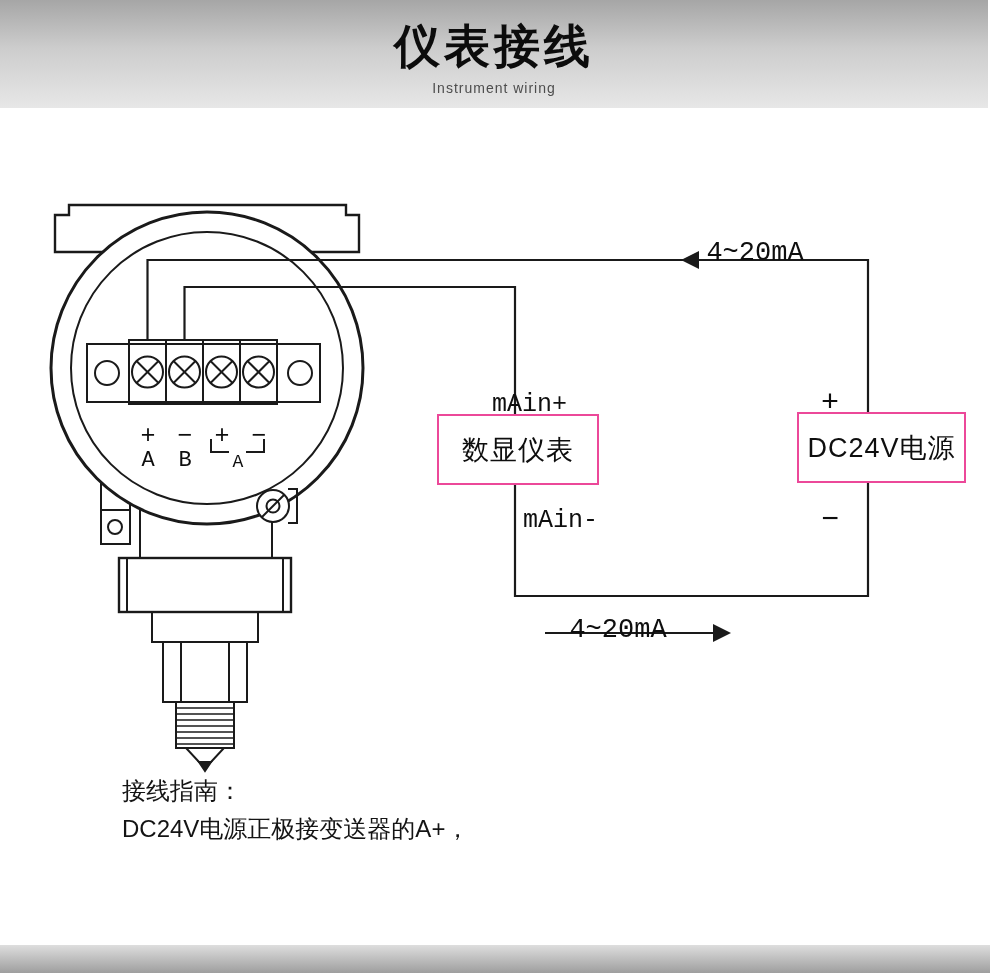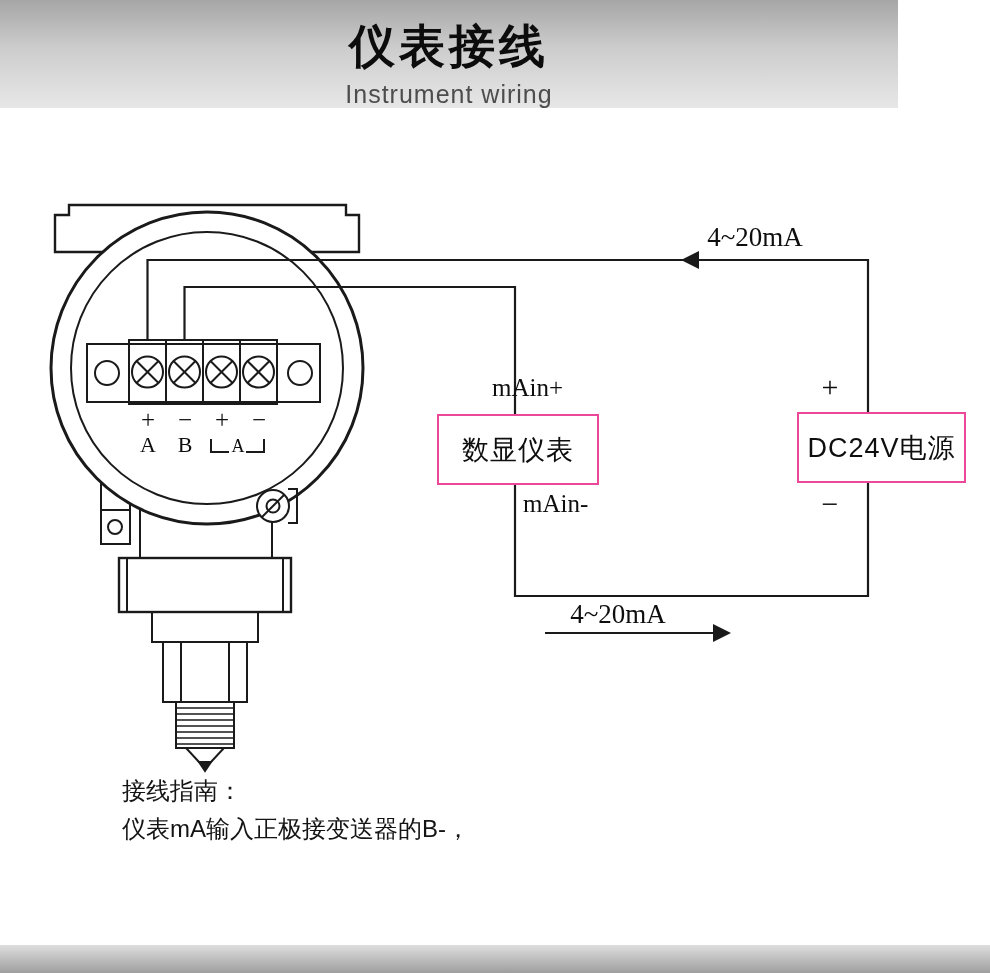--- a/index.html
+++ b/index.html
@@ -1,30 +1,30 @@
 <!DOCTYPE html>
 <html><head>
 <meta charset="utf-8">
 <style>
   html,body { margin:0; padding:0; }
   body {
     width:990px; height:973px; position:relative; background:#ffffff;
     font-family:"Liberation Sans", sans-serif; overflow:hidden; color:#111;
   }
   .abs { position:absolute; }
-  .mono { font-family:Liberation Serif, serif; }
+  .mono { font-family:Liberation Mono, monospace;margin-top:16px; }
 
   
   .header {
-    position:absolute; left:0; top:0; width:898px; height:108px;
+    position:absolute; left:0; top:0; width:988px; height:108px;
     background:linear-gradient(180deg,#a6a6a6 0%,#cdcdcd 45%,#e7e7e7 100%);
     text-align:center;
   }
   .title { padding-top:16px; font-size:46px; font-weight:800; letter-spacing:4px; color:#0c0c0c; }
-  .subtitle { margin-top:2px; font-size:25px; color:#4d4d4d; letter-spacing:1px; }
+  .subtitle { margin-top:2px; font-size:14px; color:#4d4d4d; letter-spacing:1px; }
   .footer {
     position:absolute; left:0; top:945px; width:990px; height:28px;
     background:linear-gradient(180deg,#dedede 0%,#9e9e9e 100%);
   }
 
   
   .dbox {
     position:absolute; border:2px solid #ec4899; background:#fff;
     display:flex; align-items:center; justify-content:center;
     font-size:27px; color:#0e0e0e; letter-spacing:1px;
@@ -140,16 +140,16 @@
 <div class="lbl mono" style="left:523px;top:490px;font-size:25px">mAin-</div>
 
 <div class="lbl c mono" style="left:814px;top:370px;width:32px;font-size:30px">+</div>
 <div class="lbl c mono" style="left:814px;top:487px;width:32px;font-size:30px">−</div>
 
 <div class="dbox" style="left:437px;top:414px;width:158px;height:67px">数显仪表</div>
 <div class="dbox" style="left:797px;top:412px;width:165px;height:67px">DC24V电源</div>
 
 <div class="guide">
   <p class="head">接线指南：</p>
-  <p>仪表mA输入正极接变送器的B-，</p>
+  <p>DC24V电源正极接变送器的A+，</p>
 </div>
 
 <div class="footer"></div>
 
 </body></html>

